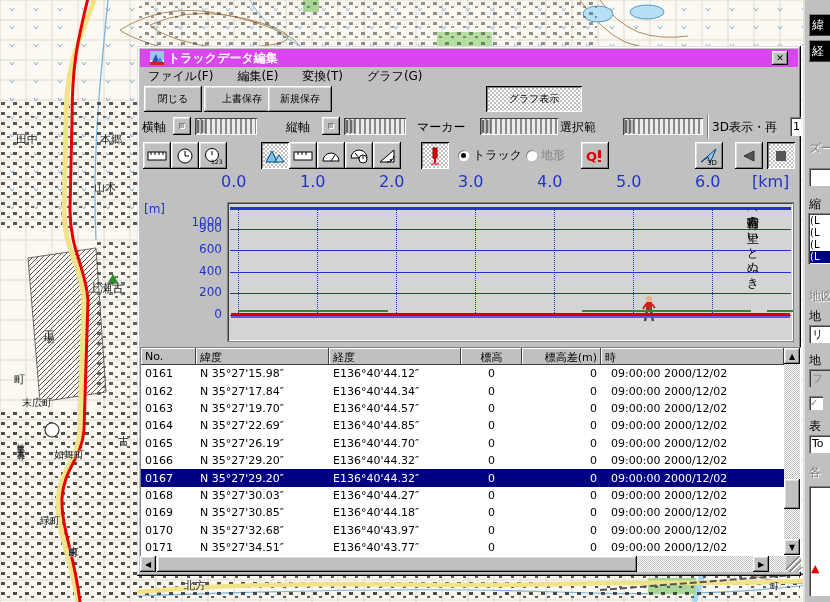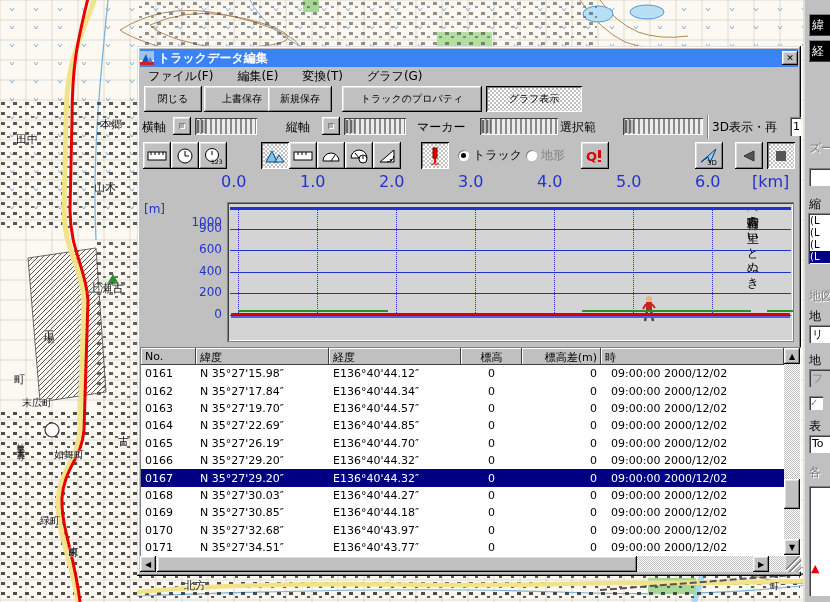--- a/index.html
+++ b/index.html
@@ -39,22 +39,22 @@
                 box-shadow: inset 1px 1px 0 #808080, inset 2px 2px 0 #404040;
                 padding:2px 0 1px 2px; font-size:10px; }
   #layer-list div { height:12px; white-space:nowrap; overflow:hidden; color:#000; }
   #layer-list div.sel { background:#000080; color:#fff; }
 
   
   #dialog { left:137px; top:46px; width:664px; height:530px; background:#c0c0c0;
             box-shadow: inset -1px -1px 0 #000, inset 1px 1px 0 #dfdfdf,
                         inset -2px -2px 0 #808080, inset 2px 2px 0 #fff;
             overflow:hidden; }
-  #titlebar { left:3px; top:3px; width:658px; height:18px; background:#3b82f6;
-              display:flex; align-items:center; padding:0 0; }
+  #titlebar { left:3px; top:3px; width:658px; height:18px; background:#d946ef;
+              display:flex; align-items:center; padding:0 10px; }
   #title-text { color:#fff; font-weight:bold; font-size:12px; margin-left:4px; flex:1; }
   #close-btn { width:16px; height:14px; font-size:9px; font-weight:bold; }
   #menubar { left:3px; top:21px; width:658px; height:19px; display:flex; align-items:center; }
   #menubar .menu-item { padding:2px 8px; font-size:12px; margin-right:8px; }
 
   #btnrow { left:3px; top:40px; width:658px; height:28px; }
   #btnrow .btn { position:absolute; top:0; height:26px; font-size:10px; }
 
   #sliderrow { left:3px; top:68px; width:661px; height:27px; }
   #sliderrow .lbl { position:absolute; top:5px; font-size:12px; white-space:nowrap; }
@@ -181,21 +181,21 @@
 
     <path d="M95,-2 C80,40 66,62 66,120 L64,210 C64,250 82,266 84,300 L80,430 C78,460 60,470 58,500 C57,530 70,555 78,602" stroke="#f3e388" stroke-width="5" fill="none"></path>
     <path d="M137,592 C300,578 430,588 560,584 C650,581 740,585 830,580" stroke="#f3e388" stroke-width="4.5" fill="none"></path>
     <path d="M600,590 L830,572" stroke="#555" stroke-width="2" stroke-dasharray="7 3" fill="none"></path>
 
     <path d="M88,-2 C78,40 72,62 72,120 L70,210 C70,250 86,268 88,300 L84,430 C82,458 64,468 62,498 C61,528 74,552 80,602" stroke="#e60000" stroke-width="3" fill="none"></path>
   </svg>
   <div id="map-labels">
       <span style="left: 16px; top: 110px; margin-top: 22px;">田中</span>
       <span style="left: 94px; top: 180px;">山木</span>
-      <span style="left: 100px; top: 117px; text-align: right;">本郷</span>
+      <span style="left: 100px; top: 132px; text-align: right;">本郷</span>
       <span style="left: 88px; top: 280px; font-size: 12px;">上瀬古</span>
       <span class="vert" style="left: 40px; top: 322px;">工場</span>
       <span style="left: 14px; top: 372px;">町</span>
       <span style="left: 22px; top: 396px; font-size: 10px;">末広町</span>
       <span style="left: 118px; top: 434px;">古</span>
       <span style="left: 54px; top: 448px; font-size: 10px;">如舞町</span>
       <span class="vert" style="left: 14px; top: 436px; font-size: 8px;">岐阜工業高専</span>
       <span style="left: 40px; top: 514px; font-size: 10px;">緑町</span>
       <span class="vert" style="left: 66px; top: 538px; font-size: 10px;">東町</span>
       <span style="left: 184px; top: 578px;">北方</span>
@@ -248,21 +248,20 @@
     <span class="menu-item">ファイル(F)</span>
     <span class="menu-item">編集(E)</span>
     <span class="menu-item">変換(T)</span>
     <span class="menu-item">グラフ(G)</span>
   </div>
 
   <div class="abs" id="btnrow">
     <div class="raised btn" style="left:4px;width:58px">閉じる</div>
     <div class="raised btn" style="left:64px;width:76px">上書保存</div>
     <div class="raised btn" style="left:128px;width:64px">新規保存</div>
-    <div class="raised btn" style="left:202px;width:140px">トラックのプロパティ</div>
     <div class="raised btn toggled" style="left:346px;width:96px">グラフ表示</div>
   </div>
 
   <div class="abs" id="sliderrow">
     <span class="lbl" style="left:2px">横軸</span>
     <div class="raised btn sq-btn" style="left:33px">
         <i></i>
       </div>
     <div class="slider" style="left:55px;width:62px">
         <div class="thumb"></div>

